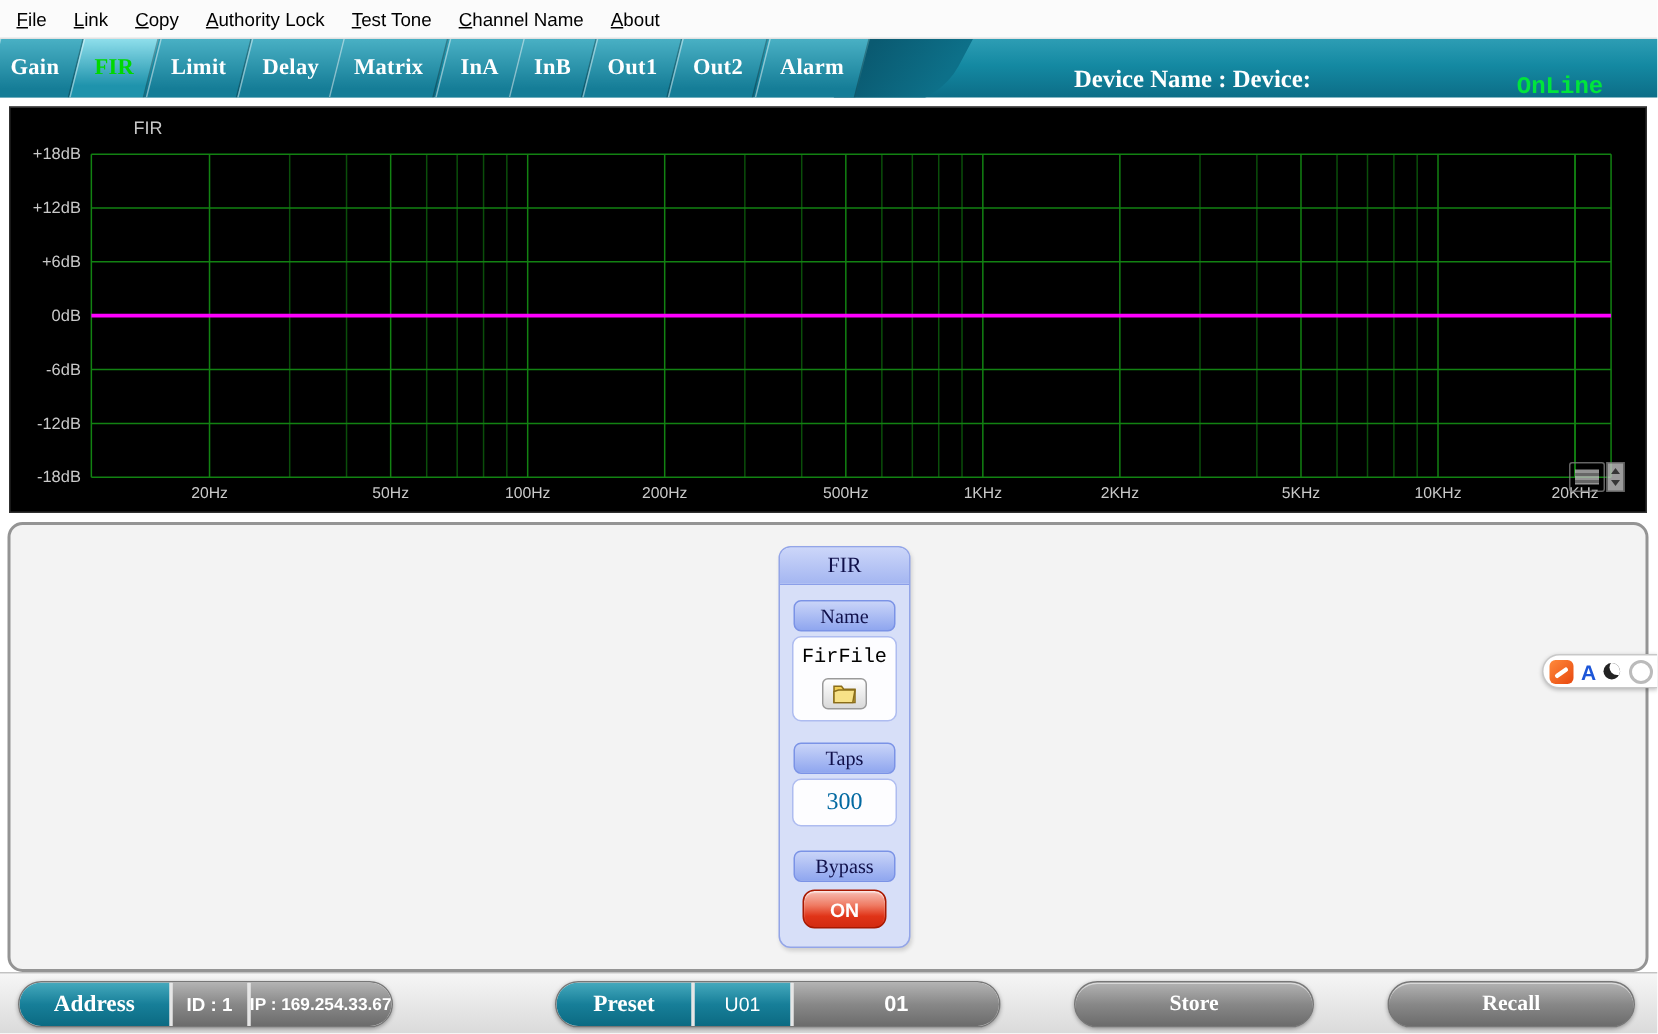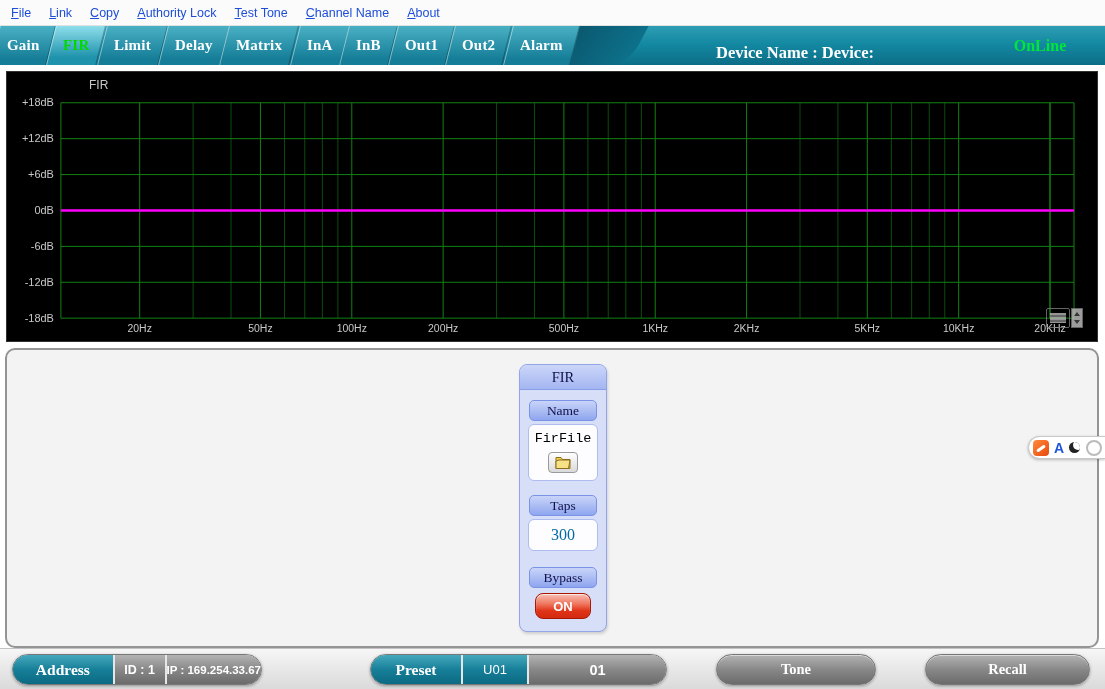--- a/index.html
+++ b/index.html
@@ -2,41 +2,41 @@
 <html><head>
 <meta charset="utf-8">
 <style>
   html,body{margin:0;padding:0;}
   body{width:1105px;height:689px;position:relative;background:#fff;
        font-family:"Liberation Sans",sans-serif;overflow:hidden;}
 
   
   #menubar{position:absolute;left:0;top:0;width:100%;height:26px;background:#fbfbfb;
            border-bottom:1px solid #e2e2e2;display:flex;align-items:center;padding-left:2px;box-sizing:border-box;}
-  .menu-item{display:block;padding:0 9px;font-size:12.5px;color:#1d4ed8;cursor:default;}
+  .menu-item{display:block;padding:0 9px;font-size:12.5px;color:#000000;cursor:default;}
   .menu-item::first-letter{text-decoration:underline;}
 
   
   #tabbar{position:absolute;left:0;top:26px;width:100%;height:39px;overflow:hidden;
           background:linear-gradient(180deg,#2d9db4 0%,#1489a2 45%,#0c6d87 100%);}
   .tabs{position:absolute;left:-5px;top:0;height:39px;display:flex;}
   .tab{position:relative;height:39px;padding:0 11px;display:flex;align-items:center;
        transform:skewX(-14deg);background:linear-gradient(180deg,#49b0c4 0%,#157d97 85%);
        border-left:1px solid rgba(255,255,255,.45);border-right:1px solid rgba(0,0,0,.28);cursor:pointer;}
   .tab-label{transform:skewX(14deg);font-family:"Liberation Serif",serif;font-weight:bold;
              font-size:15px;color:#fff;letter-spacing:.2px;white-space:nowrap;}
   .tab.active{background:linear-gradient(180deg,#8edeeb 0%,#1f93ac 80%);}
   .tab.active .tab-label{color:#00d800;}
   .tab-swoosh{position:absolute;left:566px;top:-4px;width:72px;height:48px;
               background:linear-gradient(100deg,#0a5a71 10%,#0d7089 90%);
               transform:skewX(-28deg);border-bottom-right-radius:26px;}
   .device-title{position:absolute;left:640px;top:0;width:310px;height:54px;display:flex;align-items:center;
                 justify-content:center;color:#fff;font-family:"Liberation Serif",serif;font-weight:bold;font-size:16.5px;text-align:right;}
-  .online{position:absolute;left:998px;top:0;width:84px;height:39px;display:flex;align-items:center;
-          justify-content:center;font-family:Liberation Serif, serif;font-weight:bold;font-size:16px;color:#00e53c;}
+  .online{position:absolute;left:998px;top:12px;width:84px;height:39px;display:flex;align-items:center;
+          justify-content:center;font-family:Liberation Mono, monospace;font-weight:bold;font-size:16px;color:#00e53c;}
 
   
   #graph{position:absolute;left:6px;top:71px;width:1092px;height:271px;background:#000;
          border:1px solid #303030;box-sizing:border-box;}
   .graph-title{position:absolute;left:82px;top:6px;color:#c8c8c8;font-size:12px;z-index:2;}
   #graph-svg{position:absolute;left:0;top:0;width:100%;height:100%;}
   .corner-ctl{position:absolute;right:14px;bottom:13px;display:flex;gap:1px;opacity:.8;z-index:3;}
   .corner-grid{width:24px;height:20px;background:#b9b9b9;border:1px solid #7d7d7d;border-radius:2px;
                padding:4px 3px;box-sizing:border-box;
                background-image:repeating-linear-gradient(0deg,#808080 0 2px,transparent 2px 5px);
@@ -276,15 +276,15 @@
   <div class="pill addr">
     <div class="seg teal seg-label">Address</div>
     <div class="seg gray seg-id">ID : 1</div>
     <div class="seg gray seg-ip">IP : 169.254.33.67</div>
   </div>
   <div class="pill preset">
     <div class="seg teal seg-label">Preset</div>
     <div class="seg teal seg-bank">U01</div>
     <div class="seg gray seg-num">01</div>
   </div>
-  <button class="pill btn store">Tone</button>
+  <button class="pill btn store">Store</button>
   <button class="pill btn recall">Recall</button>
 </div>
 
 </body></html>

